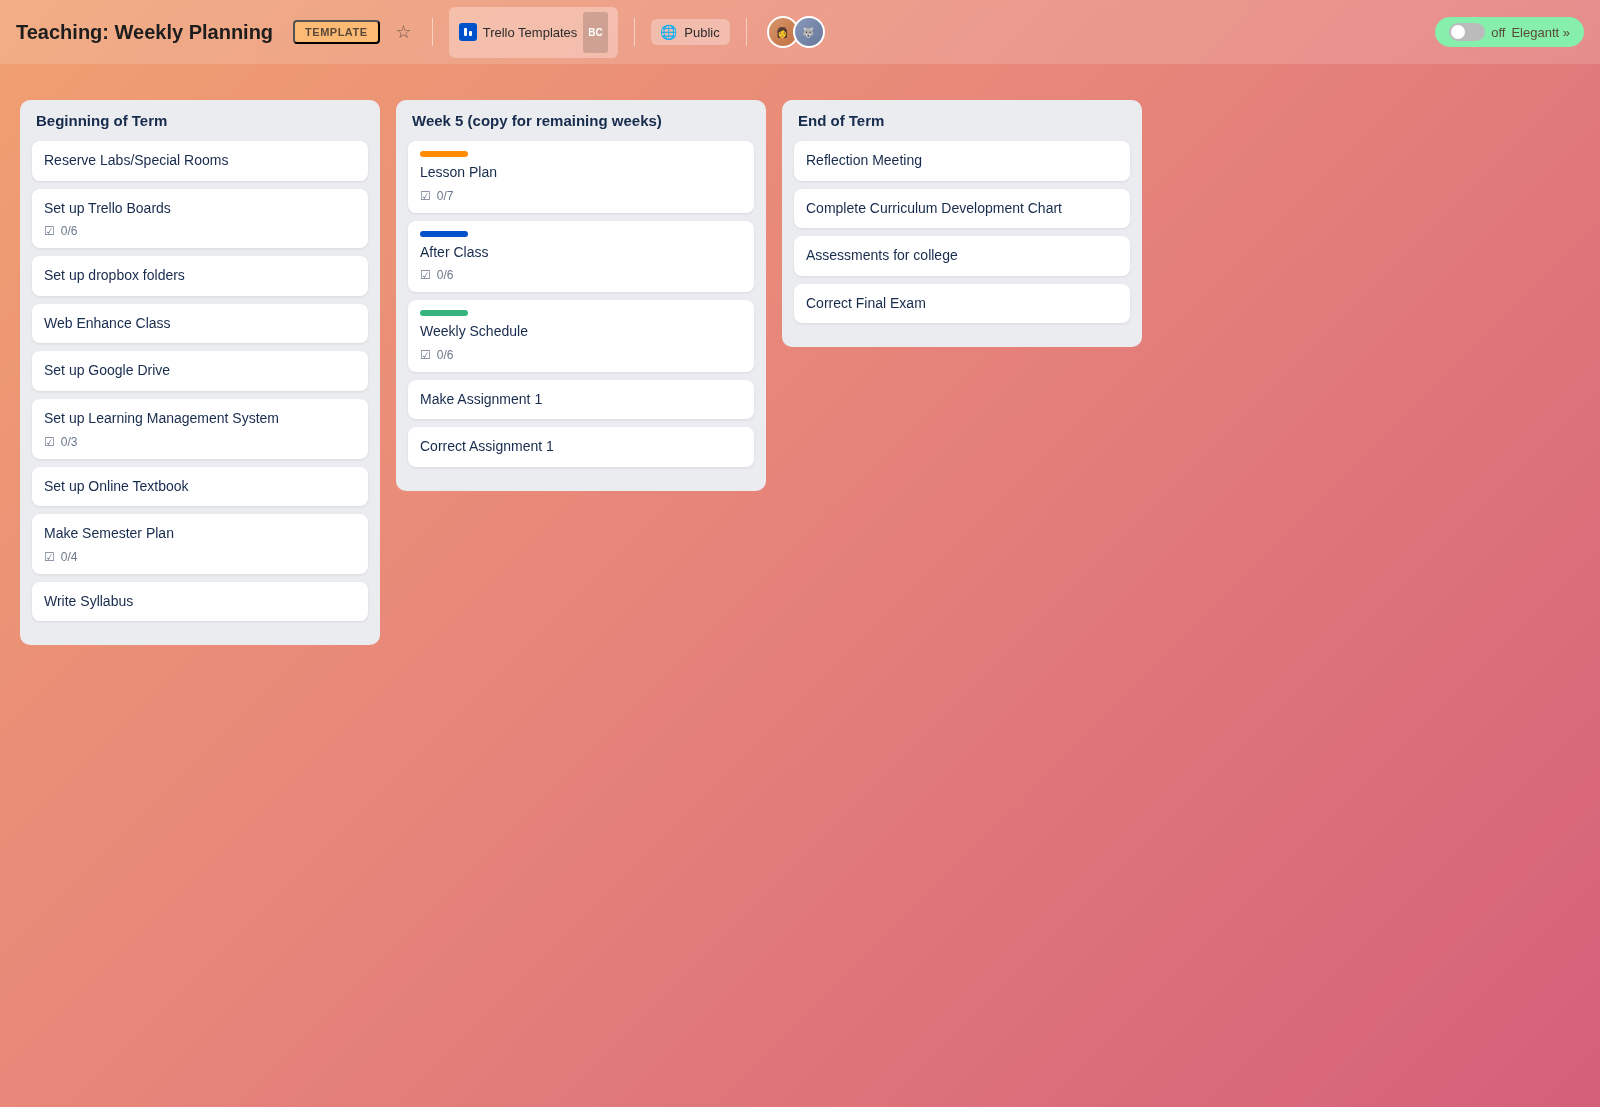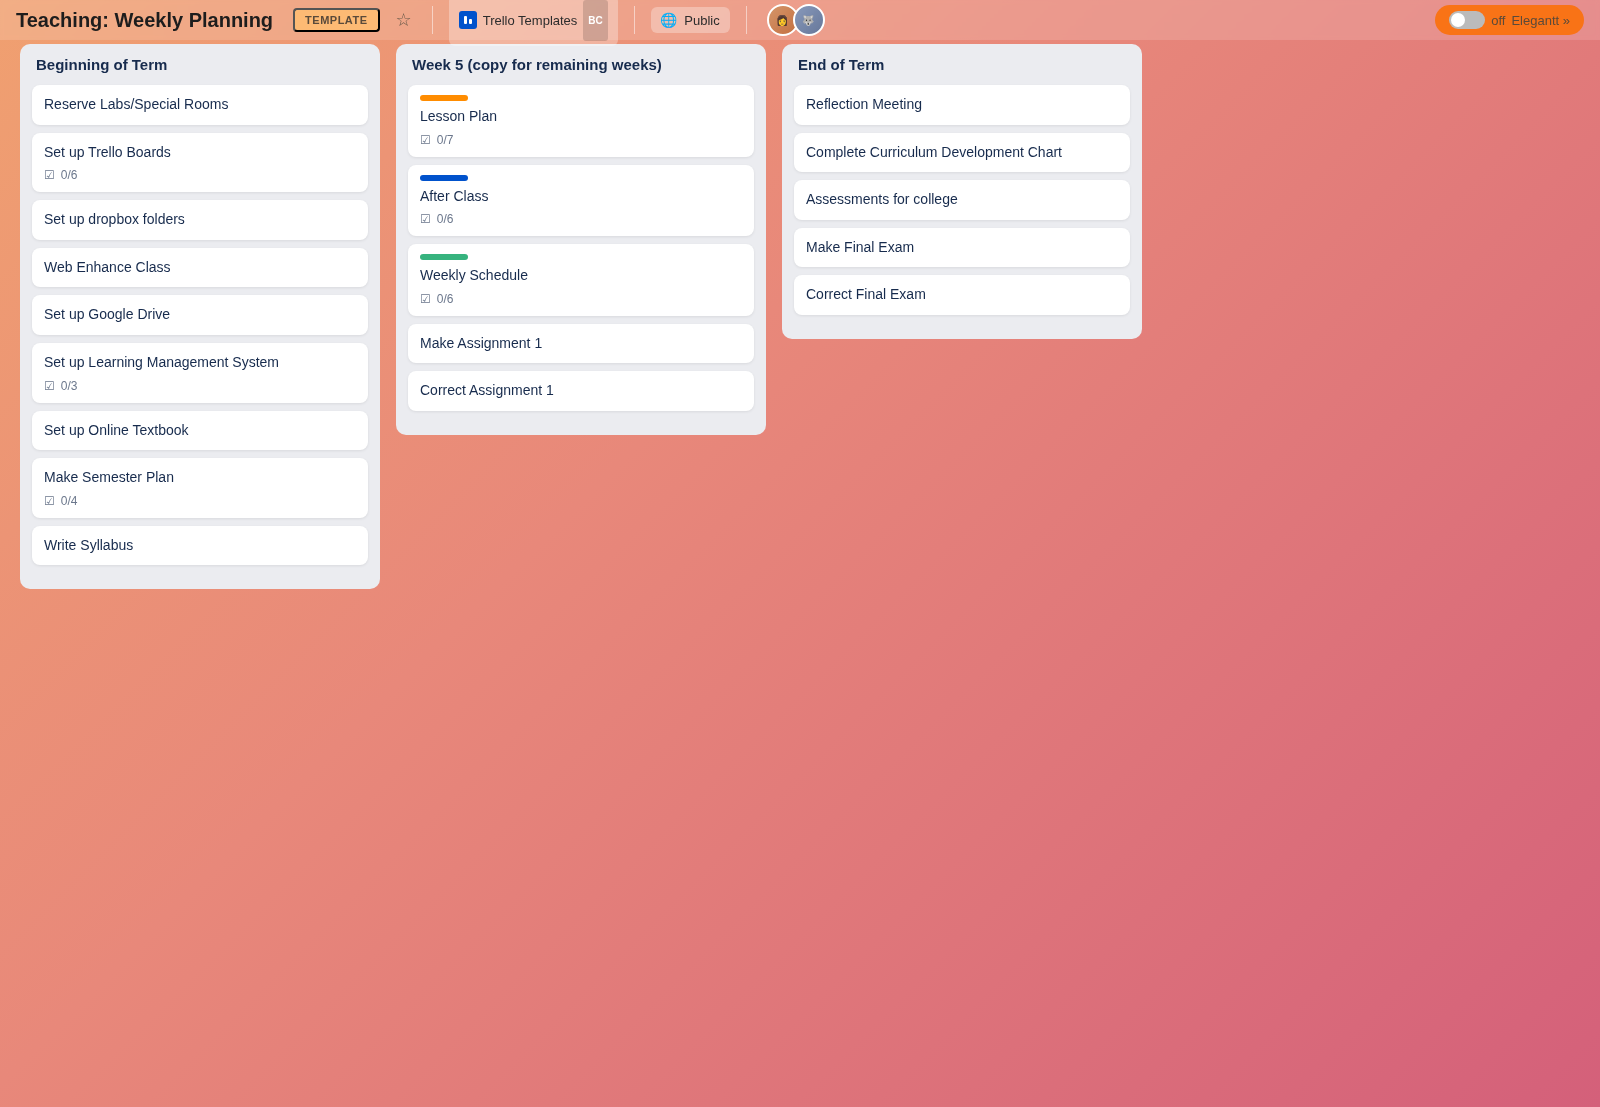--- a/index.html
+++ b/index.html
@@ -9,21 +9,21 @@
       min-height: 1107px;
       width: 1600px;
       overflow-x: hidden;
     }
 
     
     .header {
       display: flex;
       align-items: center;
       padding: 0 16px;
-      height: 40px;
+      height: 64px;
       background: rgba(255,255,255,0.15);
       gap: 12px;
       backdrop-filter: blur(2px);
     }
     .board-title {
       font-size: 20px;
       font-weight: 700;
       color: #1d1d1d;
       margin-right: 8px;
       white-space: nowrap;
@@ -127,21 +127,21 @@
     }
     .avatar:first-child { margin-left: 0; }
     .avatar-1 { background: linear-gradient(135deg, #d4956a, #c47040); }
     .avatar-2 { background: linear-gradient(135deg, #8899bb, #667799); }
 
     .elegannt-btn {
       margin-left: auto;
       display: flex;
       align-items: center;
       gap: 6px;
-      background: #f97316;
+      background: #86efac;
       border: none;
       border-radius: 20px;
       padding: 6px 14px;
       cursor: pointer;
       font-size: 13px;
       font-weight: 500;
       color: #5a4a3a;
     }
     .toggle-off {
       width: 36px;
@@ -159,21 +159,21 @@
       width: 14px;
       height: 14px;
       background: white;
       border-radius: 50%;
     }
 
     
     .board-content {
       display: flex;
       gap: 16px;
-      padding: 4px 20px;
+      padding: 36px 20px;
       align-items: flex-start;
     }
 
     
     .column {
       background: #ebecf0;
       border-radius: 10px;
       padding: 12px;
       width: 360px;
       min-width: 360px;
@@ -353,19 +353,16 @@
       <div class="card">
         <div class="card-title">Reflection Meeting</div>
       </div>
       <div class="card">
         <div class="card-title">Complete Curriculum Development Chart</div>
       </div>
       <div class="card">
         <div class="card-title">Assessments for college</div>
       </div>
       <div class="card">
-        <div class="card-title">Make Final Exam</div>
-      </div>
-      <div class="card">
         <div class="card-title">Correct Final Exam</div>
       </div>
     </div>
   </main>
 
 </body></html>

